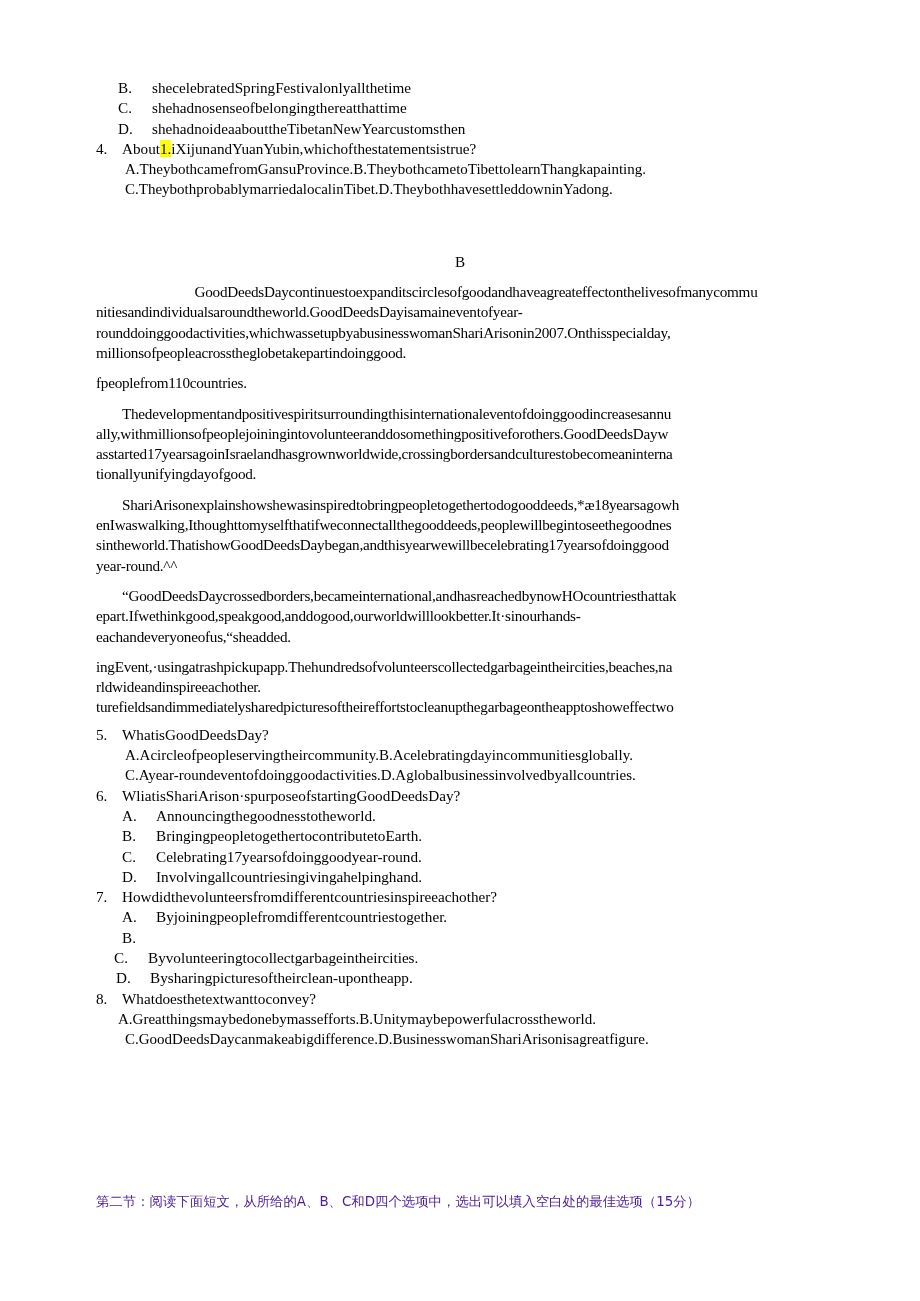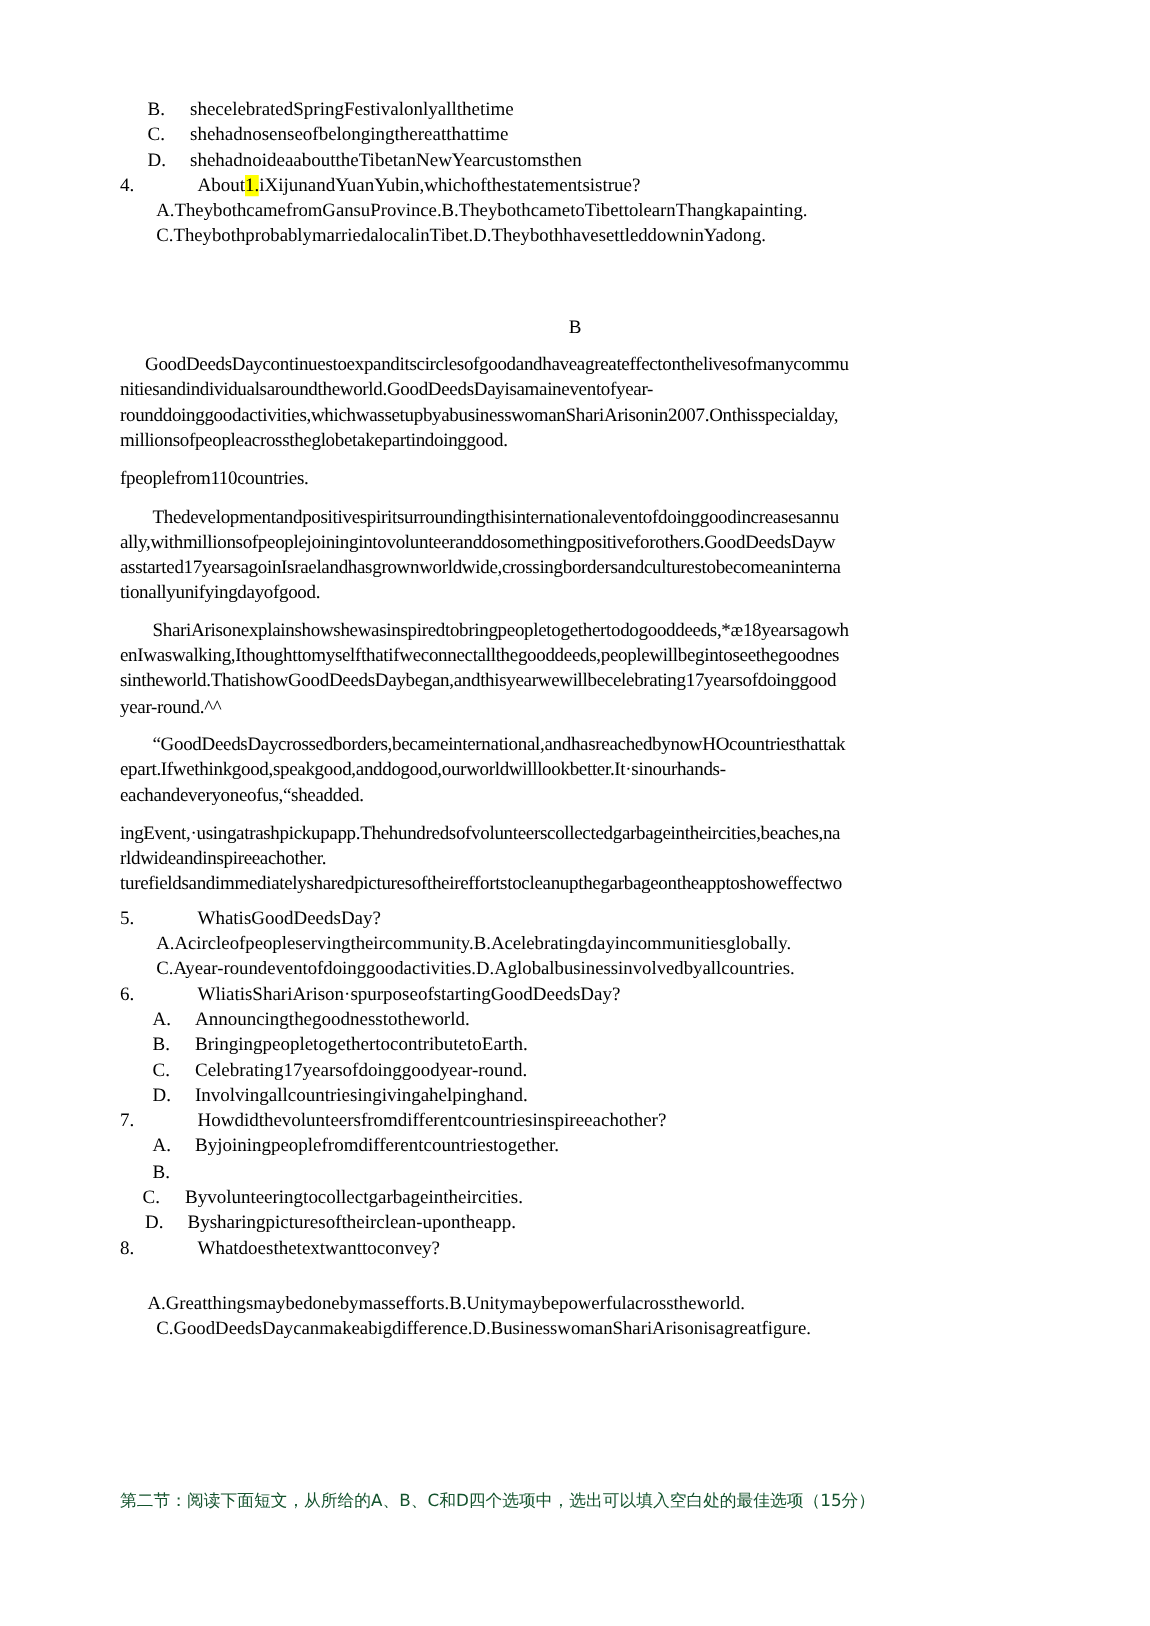--- a/index.html
+++ b/index.html
@@ -51,31 +51,31 @@
     display: flex;
     font-size: 15.2px;
     line-height: 20.3px;
     white-space: pre;
   }
   .num-row .qnum {
     display: inline-block;
     width: 26px;
     flex: 0 0 26px;
   }
-  .num-row .qtext { white-space: pre; margin-left: 36px; }
+  .num-row .qtext { white-space: pre; }
 
   
   .ans-line {
     font-size: 15px;
     line-height: 20.3px;
     white-space: pre;
     padding-left: 26px;
   }
   .ans-line.pl-28 { padding-left: 29px; }
-  .ans-line.pl-22 { padding-left: 22px; margin-top: 24px; }
+  .ans-line.pl-22 { padding-left: 22px; }
 
   .hl {
     background: #ffff00;
   }
 
   
   .sec-head {
     text-align: center;
     font-size: 15.2px;
     line-height: 20.3px;
@@ -86,37 +86,37 @@
   
   .para {
     margin-top: 10px;
     font-size: 15.2px;
     line-height: 20.3px;
   }
   .para .pline {
     white-space: pre;
     letter-spacing: -0.25px;
   }
-  .para .pline.first { padding-left: 20px; }
+  .para .pline.first { padding-left: 20px; text-align: center; }
   .para .pline.first2 { padding-left: 26px; }
 
   
   .questions { margin-top: 7px; }
 
   
   .footer-cn {
     position: absolute;
     left: 96px;
     top: 1192px;
     width: 760px;
     font-family: "DejaVu Sans", "Liberation Sans", sans-serif;
     font-size: 13.4px;
     line-height: 20px;
     white-space: pre;
-    color: #14532d;
+    color: #4c1d95;
   }
 </style>
 </head>
 <body>
 
 <div class="page">
 
   <div class="content">
 
     <div>

